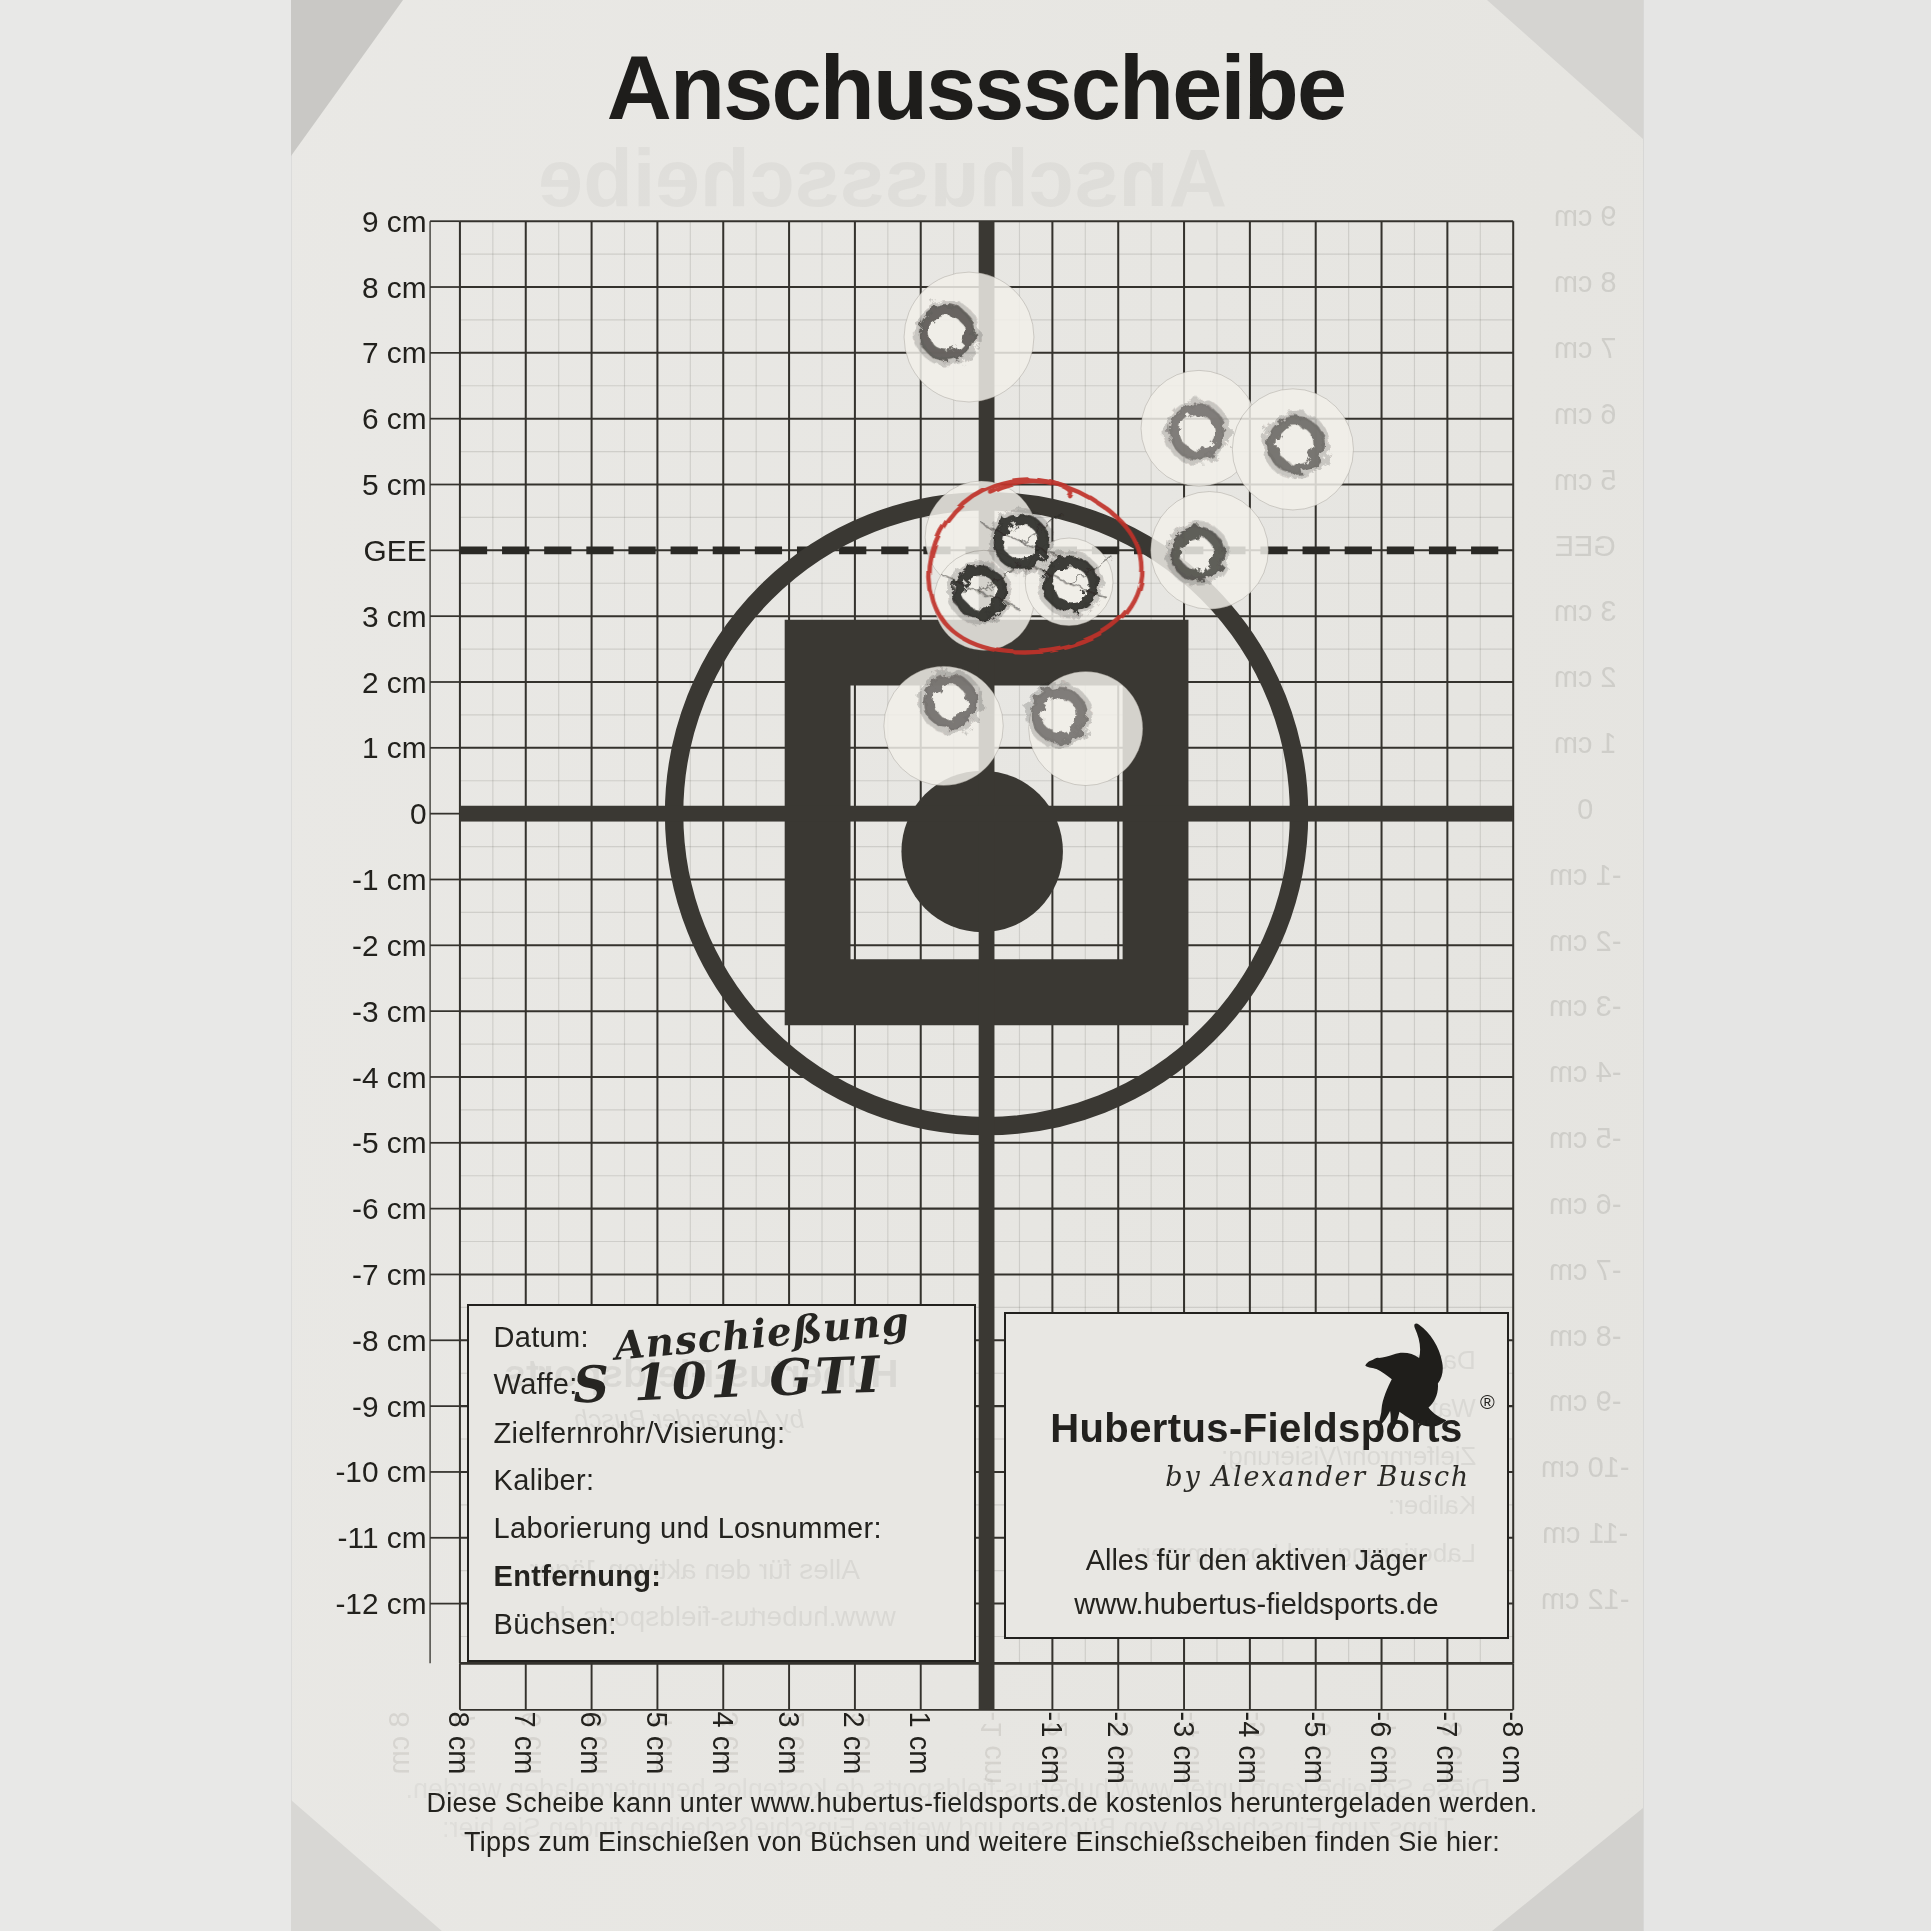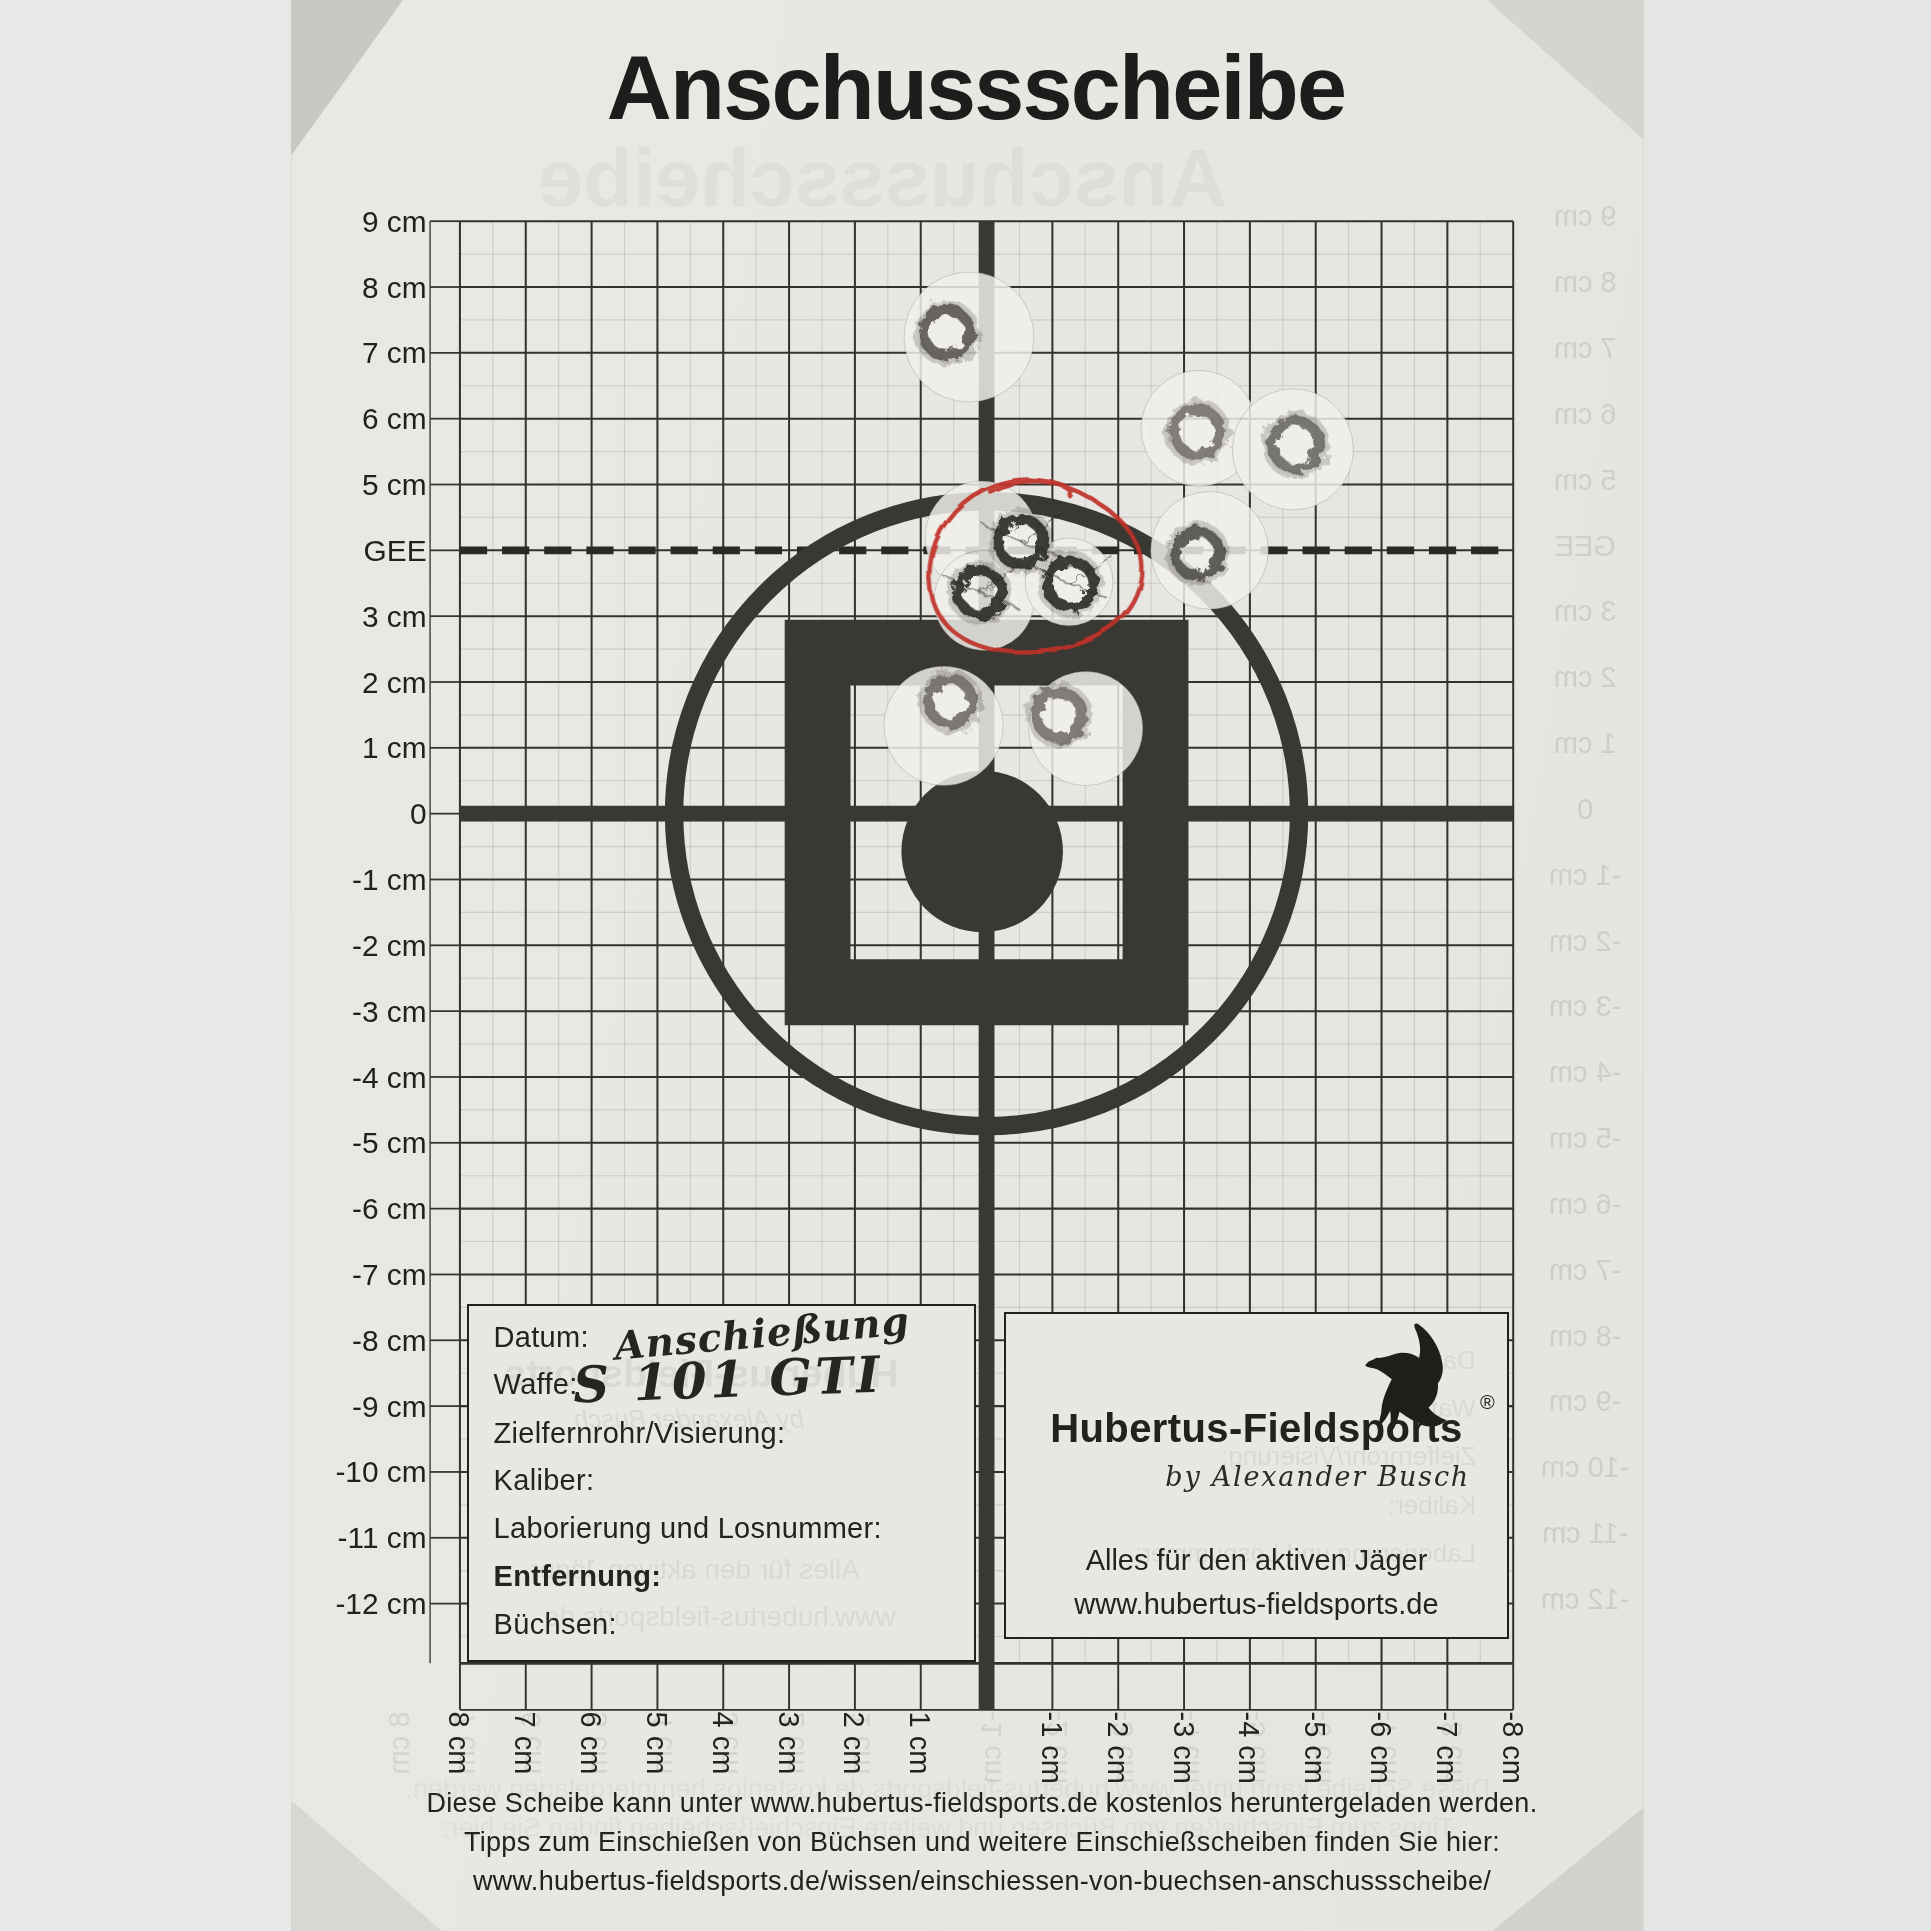--- a/index.html
+++ b/index.html
@@ -437,21 +437,20 @@
     <div class="brand-url">www.hubertus-fieldsports.de</div>
   </div>
 
   <div class="footer-ghost">
     <div class="fline">Diese Scheibe kann unter www.hubertus-fieldsports.de kostenlos heruntergeladen werden.</div>
     <div class="fline">Tipps zum Einschießen von Büchsen und weitere Einschießscheiben finden Sie hier:</div>
   </div>
   <div class="footer">
     <div class="fline">Diese Scheibe kann unter www.hubertus-fieldsports.de kostenlos heruntergeladen werden.</div>
     <div class="fline">Tipps zum Einschießen von Büchsen und weitere Einschießscheiben finden Sie hier:</div>
-    <div class="fline">www.hubertus-fieldsports.de/wissen/einschiessen-von-buechsen-anschussscheibe/</div>
   </div>
 
   <div class="fold tl"></div>
   <div class="fold tr"></div>
   <div class="fold bl"></div>
   <div class="fold br"></div>
 </div>
 
 
 </body></html>

